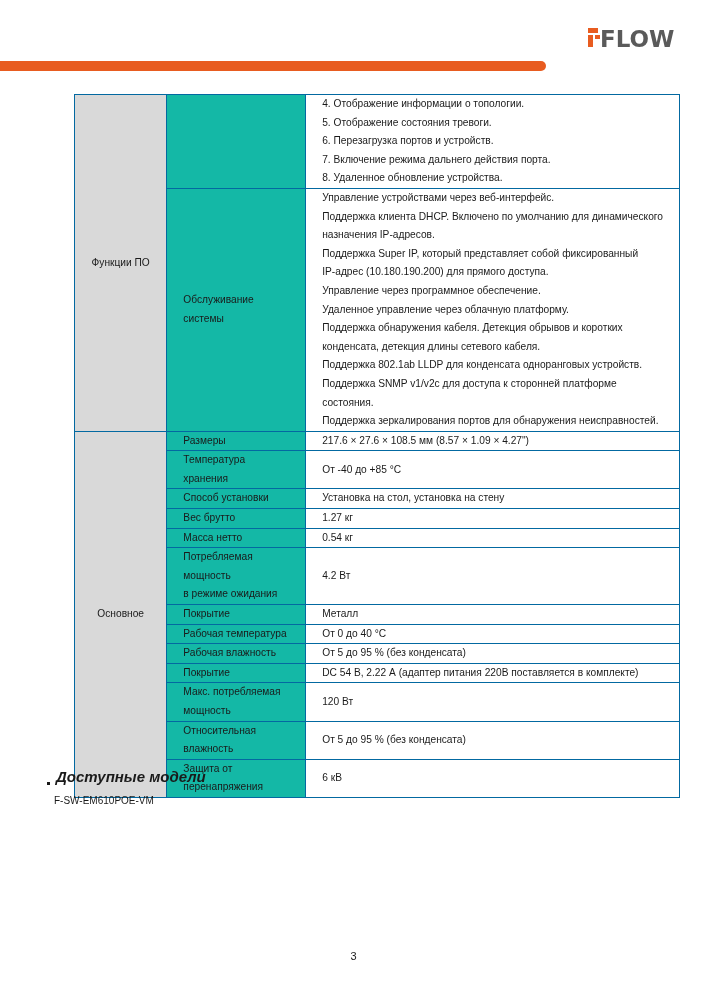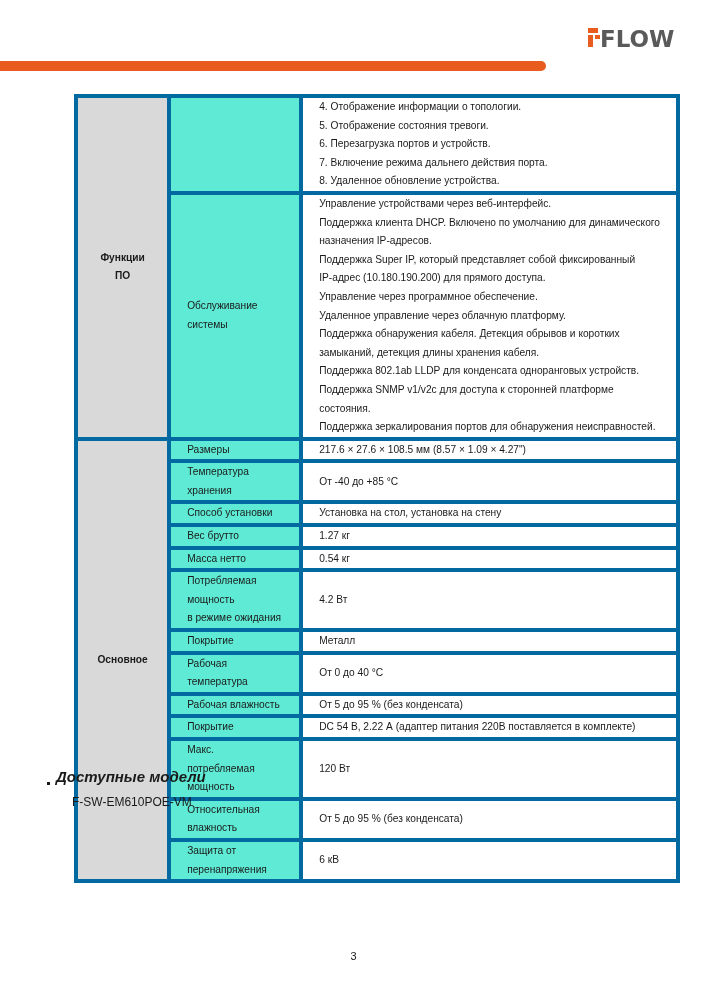--- a/index.html
+++ b/index.html
@@ -14,38 +14,38 @@
     .logo svg { display: block; }
     .accent-bar {
       position: absolute; left: 0; top: 61px; width: 546px; height: 10px;
       background: #e85c20; border-radius: 0 6px 6px 0;
     }
     table.spec {
       position: absolute; left: 74px; top: 94px; width: 606px;
       border-collapse: collapse; font-size: 10.2px; line-height: 18.6px;
     }
     table.spec td {
-      border: 4px solid #0369a1; padding: 0 16px; vertical-align: middle;
+      border: 1px solid #0369a1; padding: 0 16px; vertical-align: middle;
     }
     td.cat {
-      background: #d9d9d9; width: 74px; font-weight: bold; text-align: center;
+      background: #d9d9d9; width: 74px; font-weight: normal; text-align: center;
     }
-    td.sub { background: #5eead4; width: 136px; }
+    td.sub { background: #14b8a6; width: 136px; }
     td.val { background: #ffffff; }
     td.val div { white-space: nowrap; }
     .models-title {
       position: absolute; left: 47px; top: 768px; font-size: 15px; font-weight: bold;
       display: flex; align-items: flex-end; font-style: italic;
     }
     .bullet {
       display: inline-block; width: 3px; height: 3px; background: #1a1a1a; margin-right: 6px;
       margin-top: -4px;
     }
     .model-name {
-      position: absolute; left: 72px; top: 795px; font-size: 12px;
+      position: absolute; left: 54px; top: 795px; font-size: 10px;
     }
     .page-number {
       position: absolute; left: 0; width: 707px; top: 950px; text-align: center; font-size: 11px;
     }
   </style>
 </head>
 <body>
 
 <div class="logo">
   <svg width="86" height="24" viewBox="0 0 86 24">
@@ -76,21 +76,21 @@
       <td class="sub">Обслуживание системы</td>
       <td class="val">
         <div>Управление устройствами через веб-интерфейс.</div>
         <div>Поддержка клиента DHCP. Включено по умолчанию для динамического</div>
         <div>назначения IP-адресов.</div>
         <div>Поддержка Super IP, который представляет собой фиксированный</div>
         <div>IP-адрес (10.180.190.200) для прямого доступа.</div>
         <div>Управление через программное обеспечение.</div>
         <div>Удаленное управление через облачную платформу.</div>
         <div>Поддержка обнаружения кабеля. Детекция обрывов и коротких</div>
-        <div>замыканий, детекция длины хранения кабеля.</div>
+        <div>конденсата, детекция длины сетевого кабеля.</div>
         <div>Поддержка 802.1ab LLDP для конденсата одноранговых устройств.</div>
         <div>Поддержка SNMP v1/v2c для доступа к сторонней платформе</div>
         <div>состояния.</div>
         <div>Поддержка зеркалирования портов для обнаружения неисправностей.</div>
       </td>
     </tr>
 
     <tr>
       <td class="cat" rowspan="13">Основное</td>
       <td class="sub">Размеры</td>

